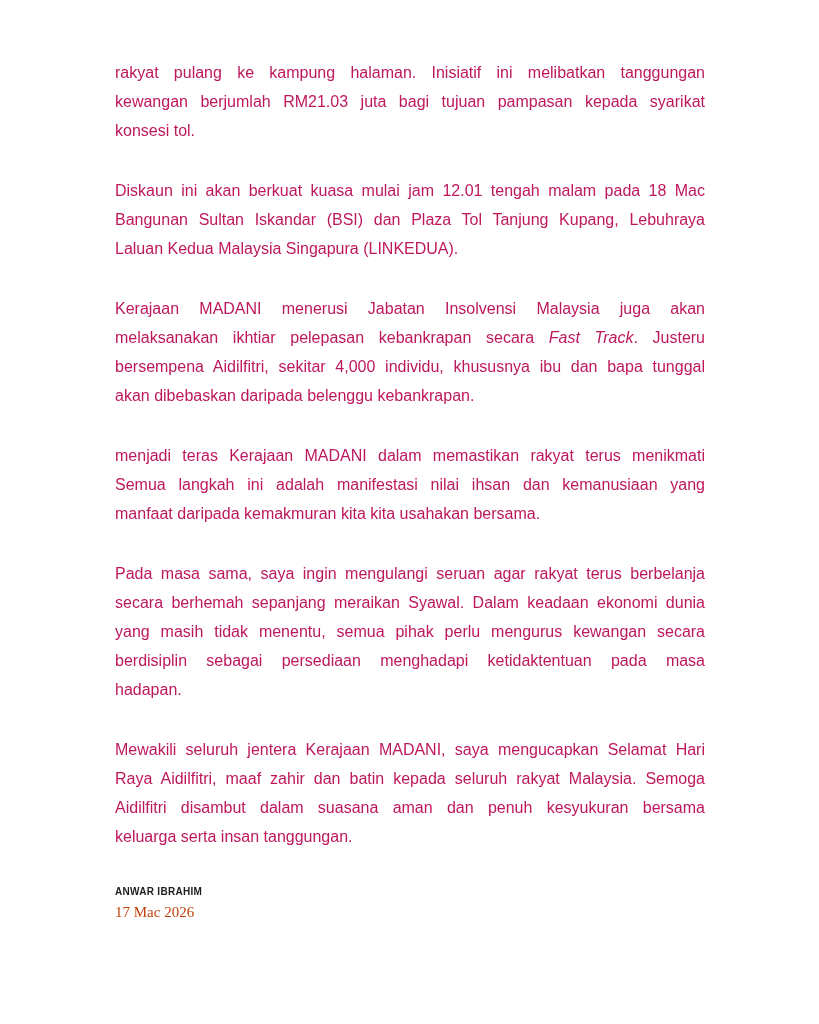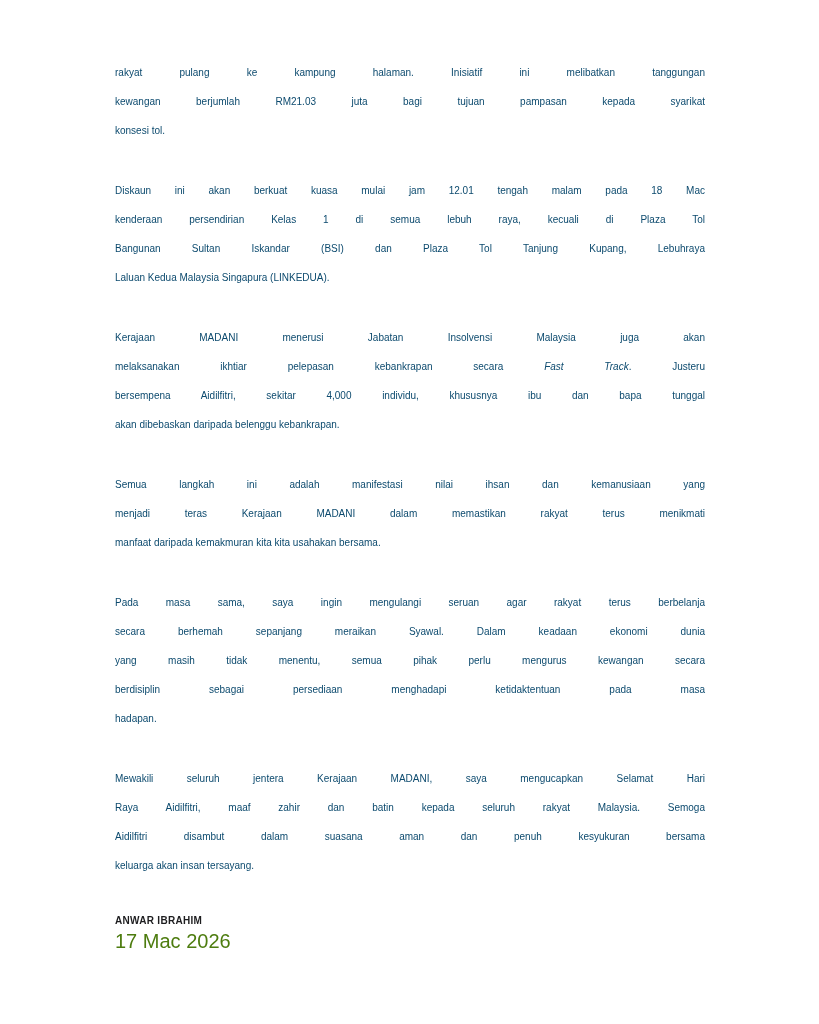--- a/index.html
+++ b/index.html
@@ -17,23 +17,23 @@
     box-sizing: border-box;
     width: 819px;
     height: 1024px;
     padding: 58px 114px 0 115px;
     background: #ffffff;
   }
   .para {
     margin: 0 0 31px 0;
   }
   .line {
-    font-size: 10px;
+    font-size: 16px;
     line-height: 29px;
-    color: #0c4a6e;
+    color: #be185d;
     text-align: justify;
     text-align-last: justify;
     white-space: normal;
   }
   .line.last {
     text-align: right;
     text-align-last: left;
   }
   .it {
     font-style: italic;
@@ -42,69 +42,69 @@
     margin-top: 0;
   }
   .sig-name {
     font-size: 10px;
     line-height: 20px;
     font-weight: bold;
     color: #1d1d1f;
     letter-spacing: 0.3px;
   }
   .sig-date {
-    font-size: 20px;
+    font-size: 15px;
     line-height: 20px;
-    color: #4d7c0f;
+    color: #c2410c;
+    font-family: Liberation Serif, serif;
   }
 </style>
 </head>
 <body>
 
 <div class="page">
 
   <div class="para">
     <div class="line">rakyat pulang ke kampung halaman. Inisiatif ini melibatkan tanggungan</div>
     <div class="line">kewangan berjumlah RM21.03 juta bagi tujuan pampasan kepada syarikat</div>
     <div class="line last">konsesi tol.</div>
   </div>
 
   <div class="para">
     <div class="line">Diskaun ini akan berkuat kuasa mulai jam 12.01 tengah malam pada 18 Mac</div>
-    <div class="line">kenderaan persendirian Kelas 1 di semua lebuh raya, kecuali di Plaza Tol</div>
     <div class="line">Bangunan Sultan Iskandar (BSI) dan Plaza Tol Tanjung Kupang, Lebuhraya</div>
     <div class="line last">Laluan Kedua Malaysia Singapura (LINKEDUA).</div>
   </div>
 
   <div class="para">
     <div class="line">Kerajaan MADANI menerusi Jabatan Insolvensi Malaysia juga akan</div>
     <div class="line"><span>melaksanakan ikhtiar pelepasan kebankrapan secara </span><span class="it">Fast Track</span><span>. Justeru</span></div>
     <div class="line">bersempena Aidilfitri, sekitar 4,000 individu, khususnya ibu dan bapa tunggal</div>
     <div class="line last">akan dibebaskan daripada belenggu kebankrapan.</div>
   </div>
 
   <div class="para">
+    <div class="line">menjadi teras Kerajaan MADANI dalam memastikan rakyat terus menikmati</div>
     <div class="line">Semua langkah ini adalah manifestasi nilai ihsan dan kemanusiaan yang</div>
-    <div class="line">menjadi teras Kerajaan MADANI dalam memastikan rakyat terus menikmati</div>
     <div class="line last">manfaat daripada kemakmuran kita kita usahakan bersama.</div>
   </div>
 
   <div class="para">
     <div class="line">Pada masa sama, saya ingin mengulangi seruan agar rakyat terus berbelanja</div>
     <div class="line">secara berhemah sepanjang meraikan Syawal. Dalam keadaan ekonomi dunia</div>
     <div class="line">yang masih tidak menentu, semua pihak perlu mengurus kewangan secara</div>
     <div class="line">berdisiplin sebagai persediaan menghadapi ketidaktentuan pada masa</div>
     <div class="line last">hadapan.</div>
   </div>
 
   <div class="para">
     <div class="line">Mewakili seluruh jentera Kerajaan MADANI, saya mengucapkan Selamat Hari</div>
     <div class="line">Raya Aidilfitri, maaf zahir dan batin kepada seluruh rakyat Malaysia. Semoga</div>
     <div class="line">Aidilfitri disambut dalam suasana aman dan penuh kesyukuran bersama</div>
-    <div class="line last">keluarga akan insan tersayang.</div>
+    <div class="line last">keluarga serta insan tanggungan.</div>
   </div>
 
   <div class="signature">
     <div class="sig-name">ANWAR IBRAHIM</div>
     <div class="sig-date">17 Mac 2026</div>
   </div>
 
 </div>
 
 </body></html>

